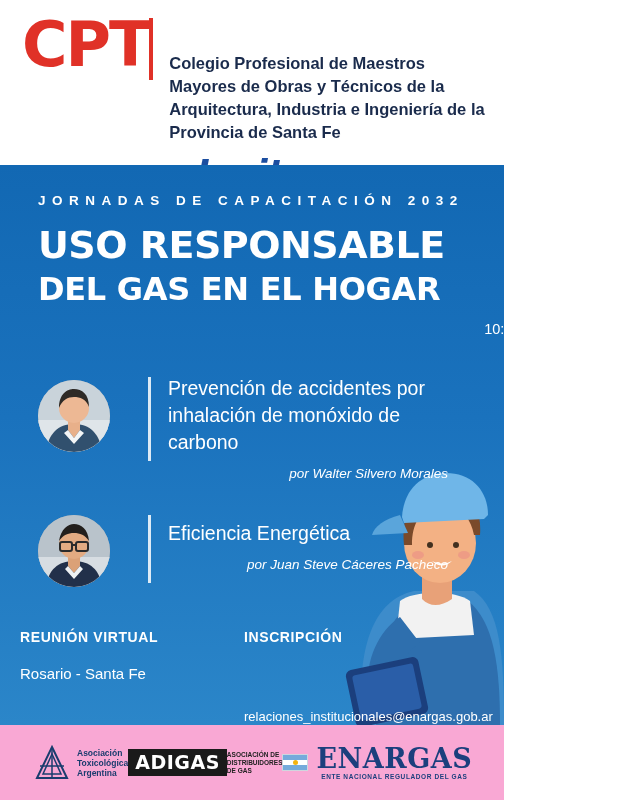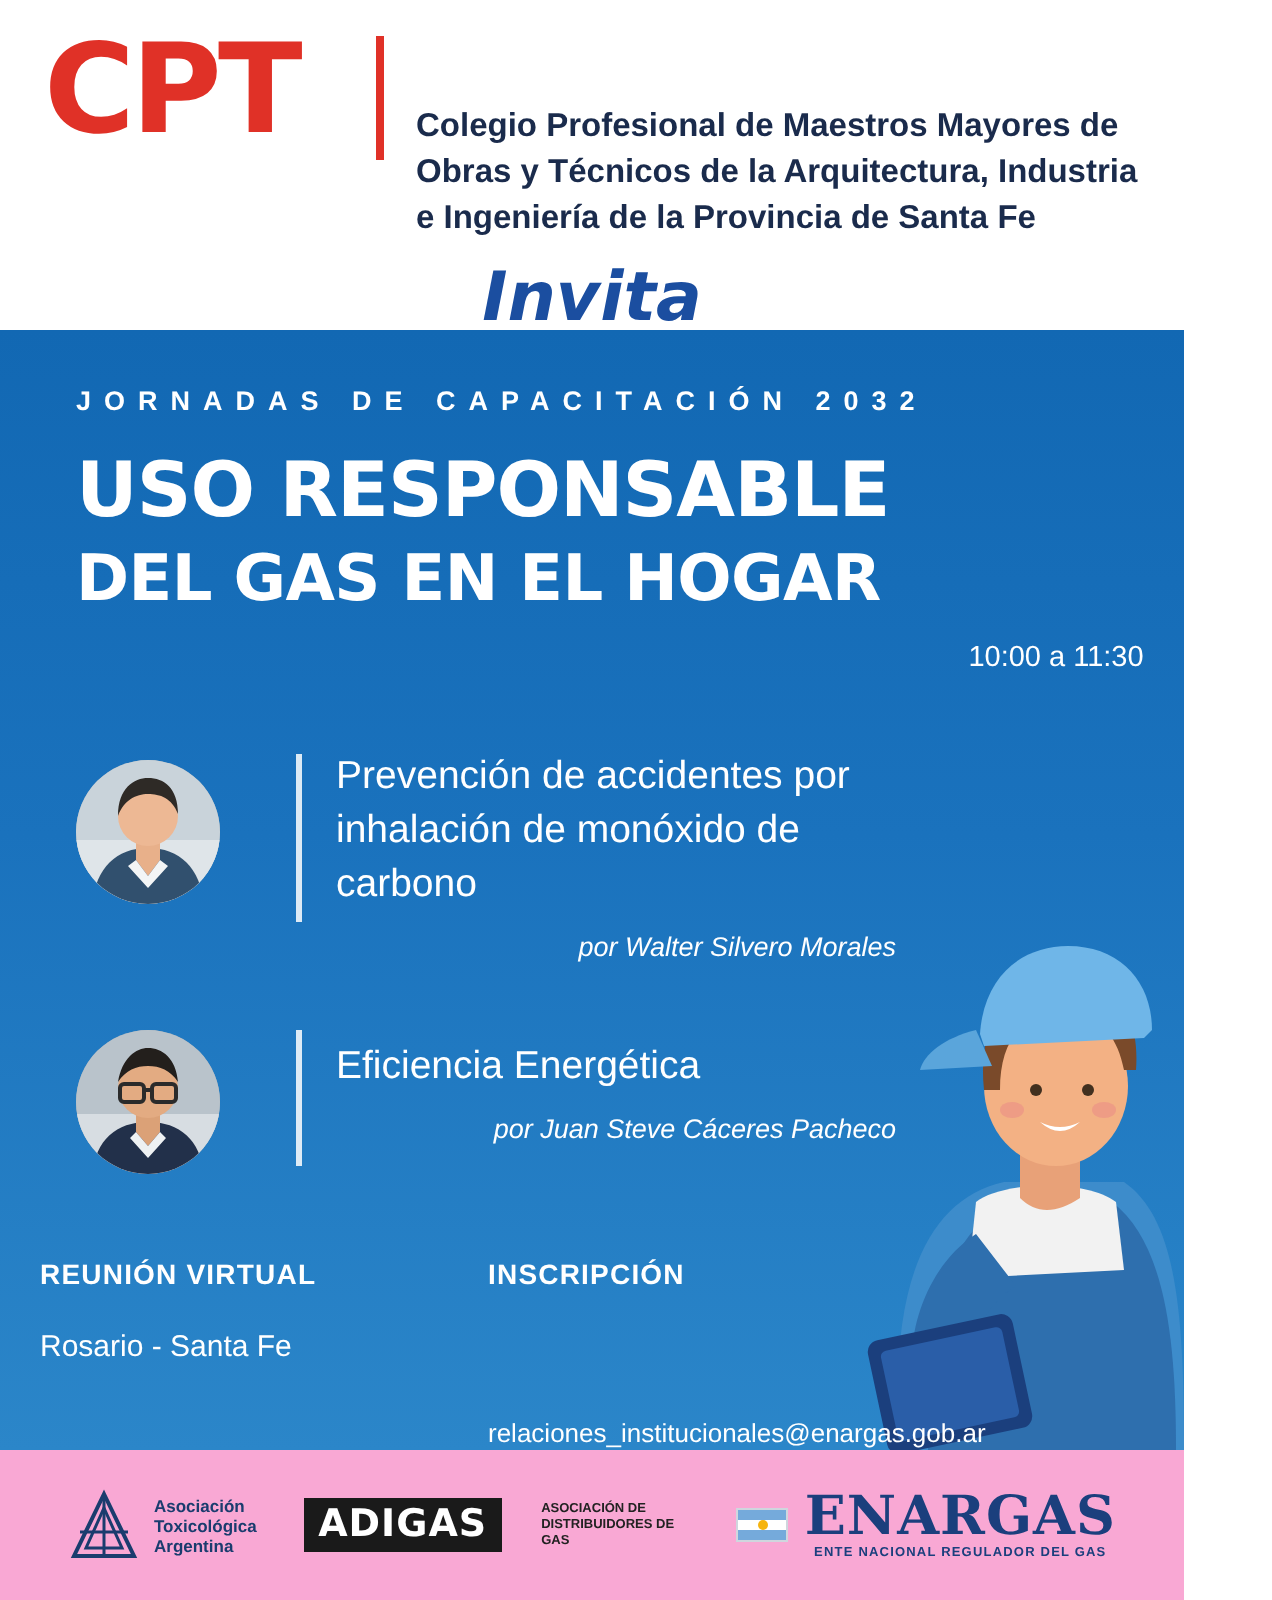--- a/index.html
+++ b/index.html
@@ -5,21 +5,21 @@
   html, body {
     margin: 0;
     padding: 0;
     background: #ffffff;
   }
   body {
     font-family: "Liberation Sans", sans-serif;
   }
   .poster {
     position: relative;
-    width: 592px;
+    width: 504px;
     height: 800px;
     overflow: hidden;
     background: #ffffff;
   }
 
   
   .header {
     position: relative;
     height: 165px;
     background: #ffffff;
@@ -255,21 +255,21 @@
   }
   .ata-text {
     font-size: 8.5px;
     line-height: 10px;
     font-weight: bold;
     color: #1a3c6e;
   }
   .adigas {
     display: flex;
     align-items: center;
-    gap: 20px;
+    gap: 0;
   }
   .adigas-word {
     background: #1a1a1a;
     color: #ffffff;
     font-family: "DejaVu Sans", sans-serif;
     font-weight: bold;
     font-size: 19px;
     letter-spacing: .5px;
     padding: 2px 7px 3px 7px;
   }

